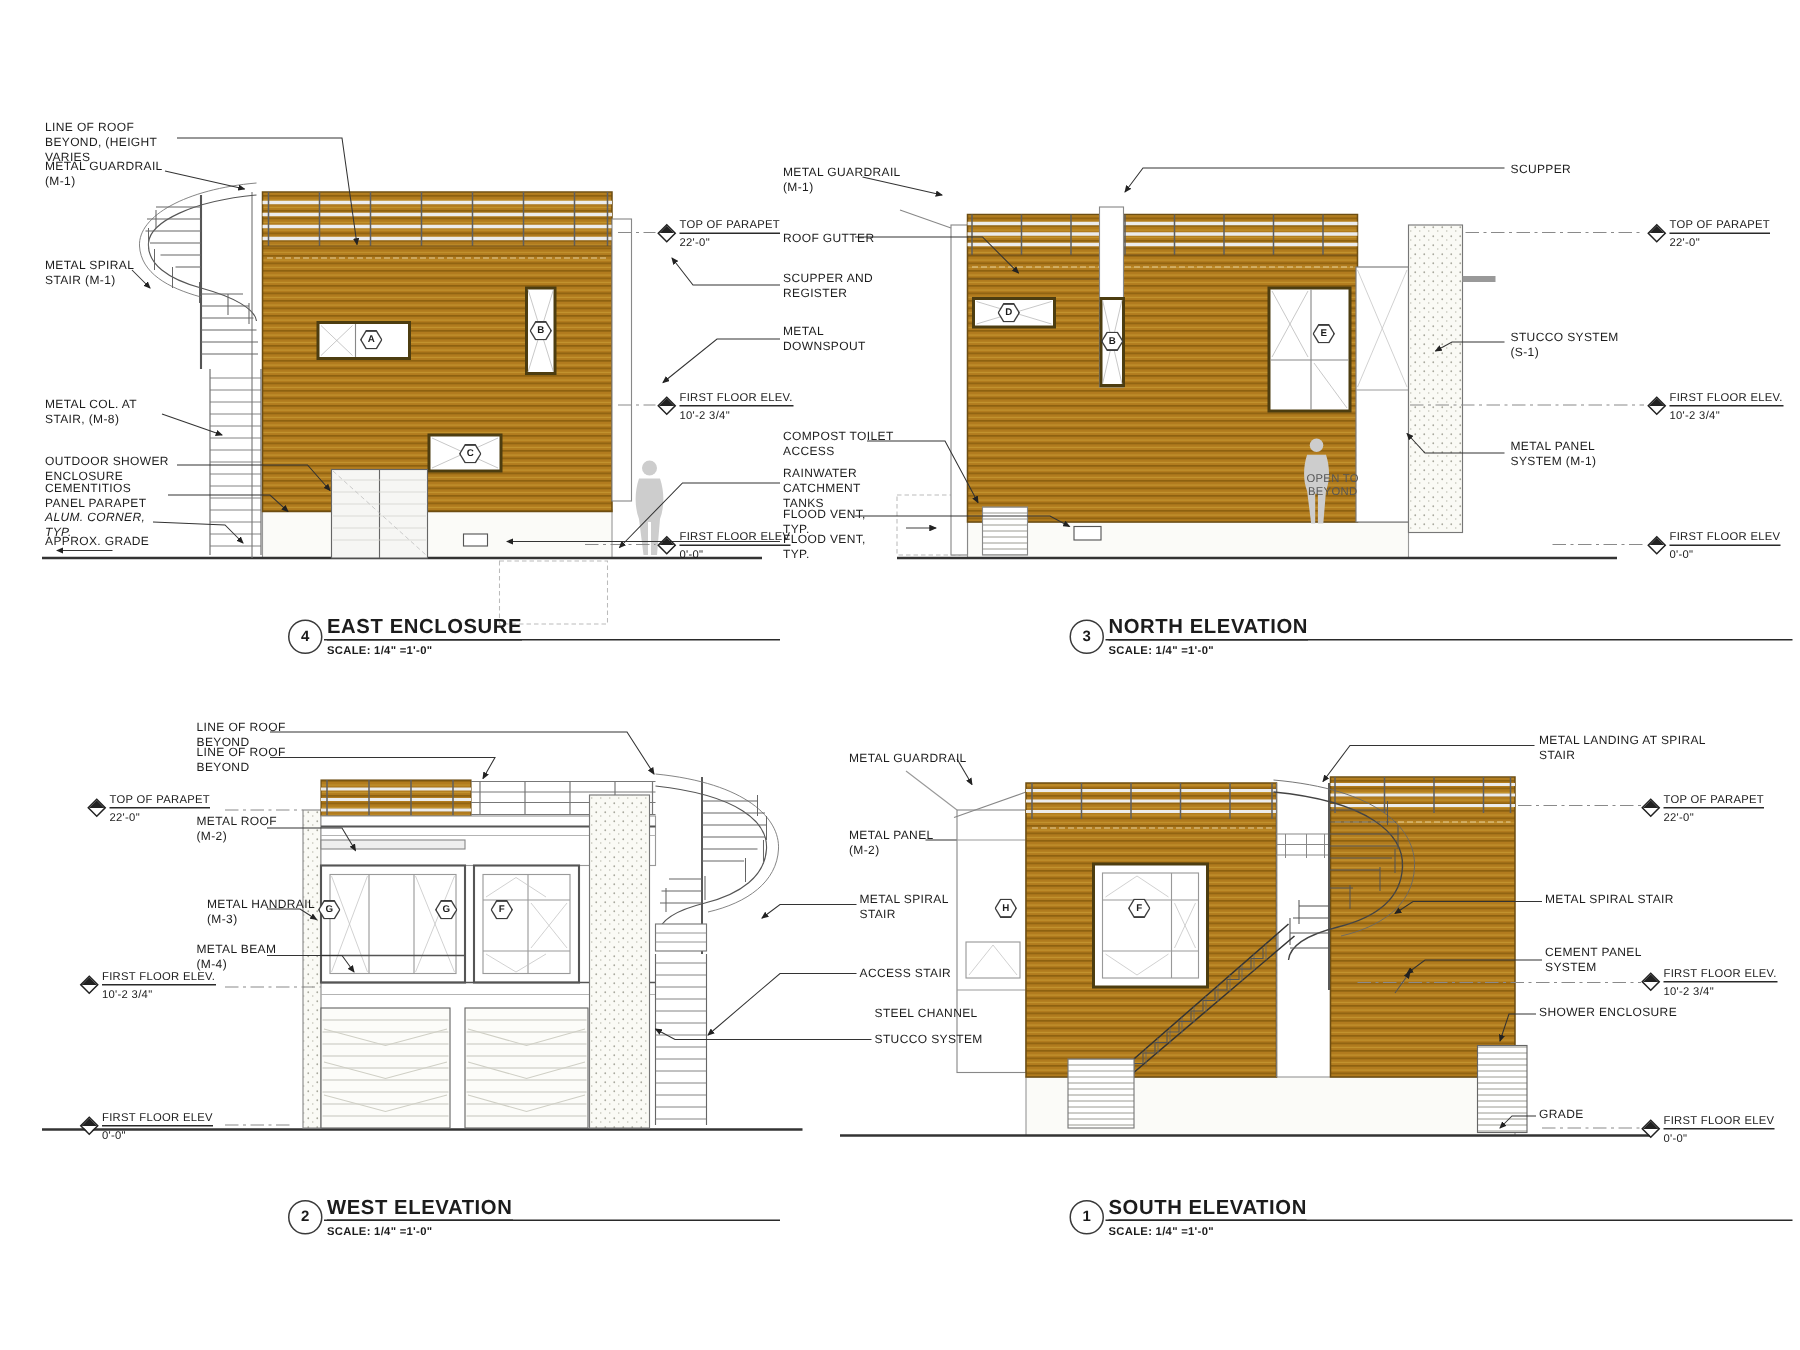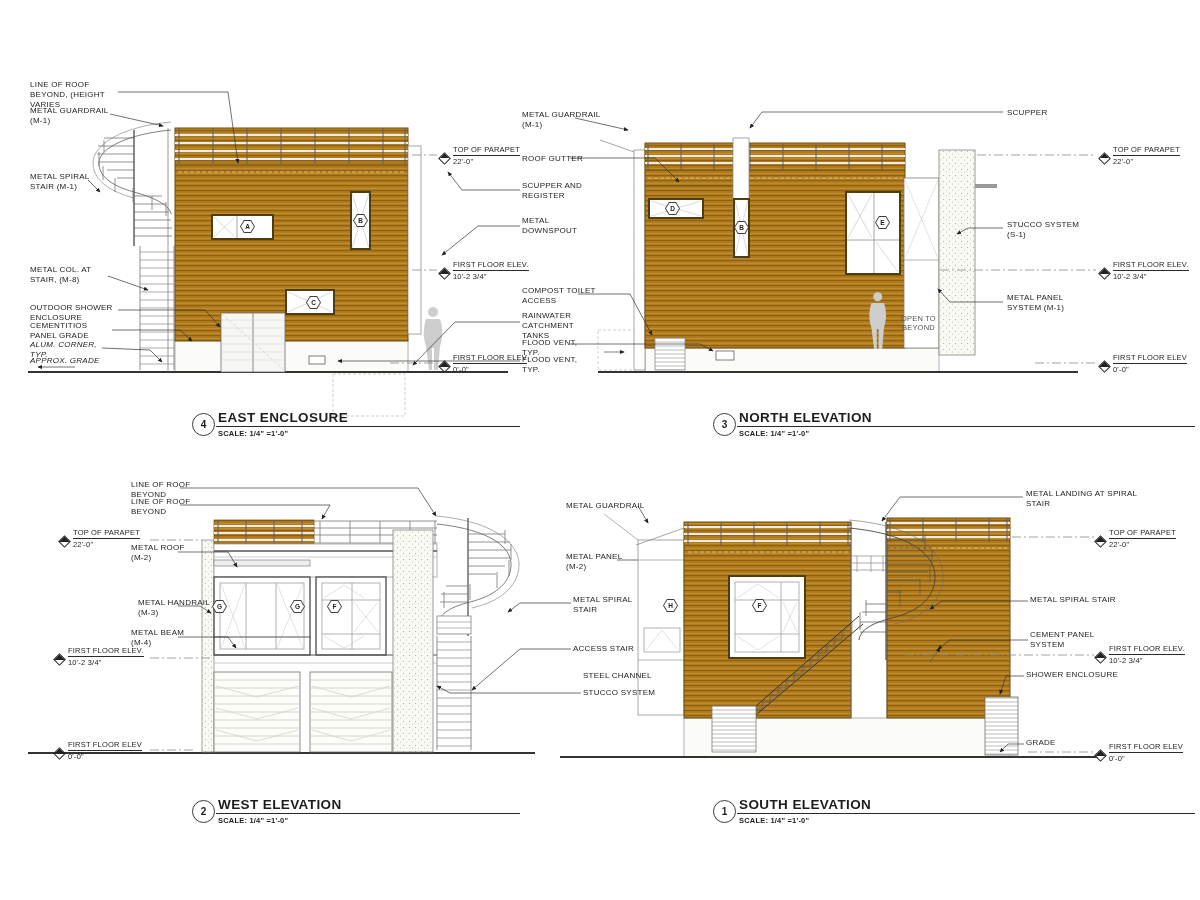--- a/index.html
+++ b/index.html
@@ -3,21 +3,21 @@
 <meta charset="utf-8">
 <style>
   html,body{margin:0;padding:0;background:#ffffff;}
   #sheet{position:relative;width:1200px;height:900px;background:#ffffff;overflow:hidden;
          font-family:"Liberation Sans",sans-serif;color:#1c1c1c;}
   svg{position:absolute;left:0;top:0;}
   .lbl{position:absolute;font-size:8px;line-height:1.22;letter-spacing:.25px;
        white-space:pre-line;color:#1c1c1c;}
   .note{position:absolute;font-size:7.5px;line-height:1.2;letter-spacing:.2px;
         white-space:pre-line;color:#555;}
-  .marker{position:absolute;display:flex;align-items:center;gap:4px;}
+  .marker{position:absolute;display:flex;align-items:flex-start;gap:4px;}
   .dia{width:7px;height:7px;border:1px solid #222;transform:rotate(45deg);
        background:linear-gradient(135deg,#222 50%,#fff 50%);margin-top:6px;flex:none;}
   .mtxt{display:flex;flex-direction:column;font-size:7.5px;letter-spacing:.2px;}
   .mlab{border-bottom:1px solid #2a2a2a;padding-bottom:1px;white-space:nowrap;}
   .mval{padding-top:1px;white-space:nowrap;}
   .tag{position:absolute;width:15px;height:13px;clip-path:polygon(26% 0,74% 0,100% 50%,74% 100%,26% 100%,0 50%);
        background:#3c3c3c;display:flex;align-items:center;justify-content:center;}
   .tag i{position:absolute;inset:1px;clip-path:polygon(26% 0,74% 0,100% 50%,74% 100%,26% 100%,0 50%);
        background:#fff;}
   .tag b{position:relative;font-size:6.5px;font-weight:bold;font-style:normal;z-index:1;}
@@ -552,24 +552,24 @@
 VARIES</div>
 <div class="lbl" style="left:30px;top:106px;">METAL GUARDRAIL
 (M-1)</div>
 <div class="lbl" style="left:30px;top:172px;">METAL SPIRAL
 STAIR (M-1)</div>
 <div class="lbl" style="left:30px;top:265px;">METAL COL. AT
 STAIR, (M-8)</div>
 <div class="lbl" style="left:30px;top:303px;">OUTDOOR SHOWER
 ENCLOSURE</div>
 <div class="lbl" style="left:30px;top:321px;">CEMENTITIOS
-PANEL GRADE</div>
+PANEL PARAPET</div>
 <div class="lbl" style="left:30px;top:340px;font-style:italic;">ALUM. CORNER,
 TYP.</div>
-<div class="lbl" style="left:30px;top:356px;font-style:italic;">APPROX. GRADE</div>
+<div class="lbl" style="left:30px;top:356px;">APPROX. GRADE</div>
 
 <div class="marker" style="left:440px;top:145px;">
   <span class="dia"></span>
   <span class="mtxt">
         <span class="mlab">TOP OF PARAPET</span>
         <span class="mval">22'-0"</span>
       </span>
 </div>
 <div class="marker" style="left:440px;top:260px;">
   <span class="dia"></span>
@@ -613,21 +613,21 @@
 TANKS</div>
 <div class="lbl" style="left:522px;top:338px;">FLOOD VENT,
 TYP.</div>
 <div class="lbl" style="left:522px;top:355px;">FLOOD VENT,
 TYP.</div>
 <div class="lbl" style="left:1007px;top:108px;">SCUPPER</div>
 <div class="lbl" style="left:1007px;top:220px;">STUCCO SYSTEM
 (S-1)</div>
 <div class="lbl" style="left:1007px;top:293px;">METAL PANEL
 SYSTEM (M-1)</div>
-<div class="note" style="left:901px;top:314px;text-align:center;">OPEN TO
+<div class="note" style="left:871px;top:314px;text-align:center;">OPEN TO
 BEYOND</div>
 
 <div class="marker" style="left:1100px;top:145px;">
   <span class="dia"></span>
   <span class="mtxt">
         <span class="mlab">TOP OF PARAPET</span>
         <span class="mval">22'-0"</span>
       </span>
 </div>
 <div class="marker" style="left:1100px;top:260px;">

